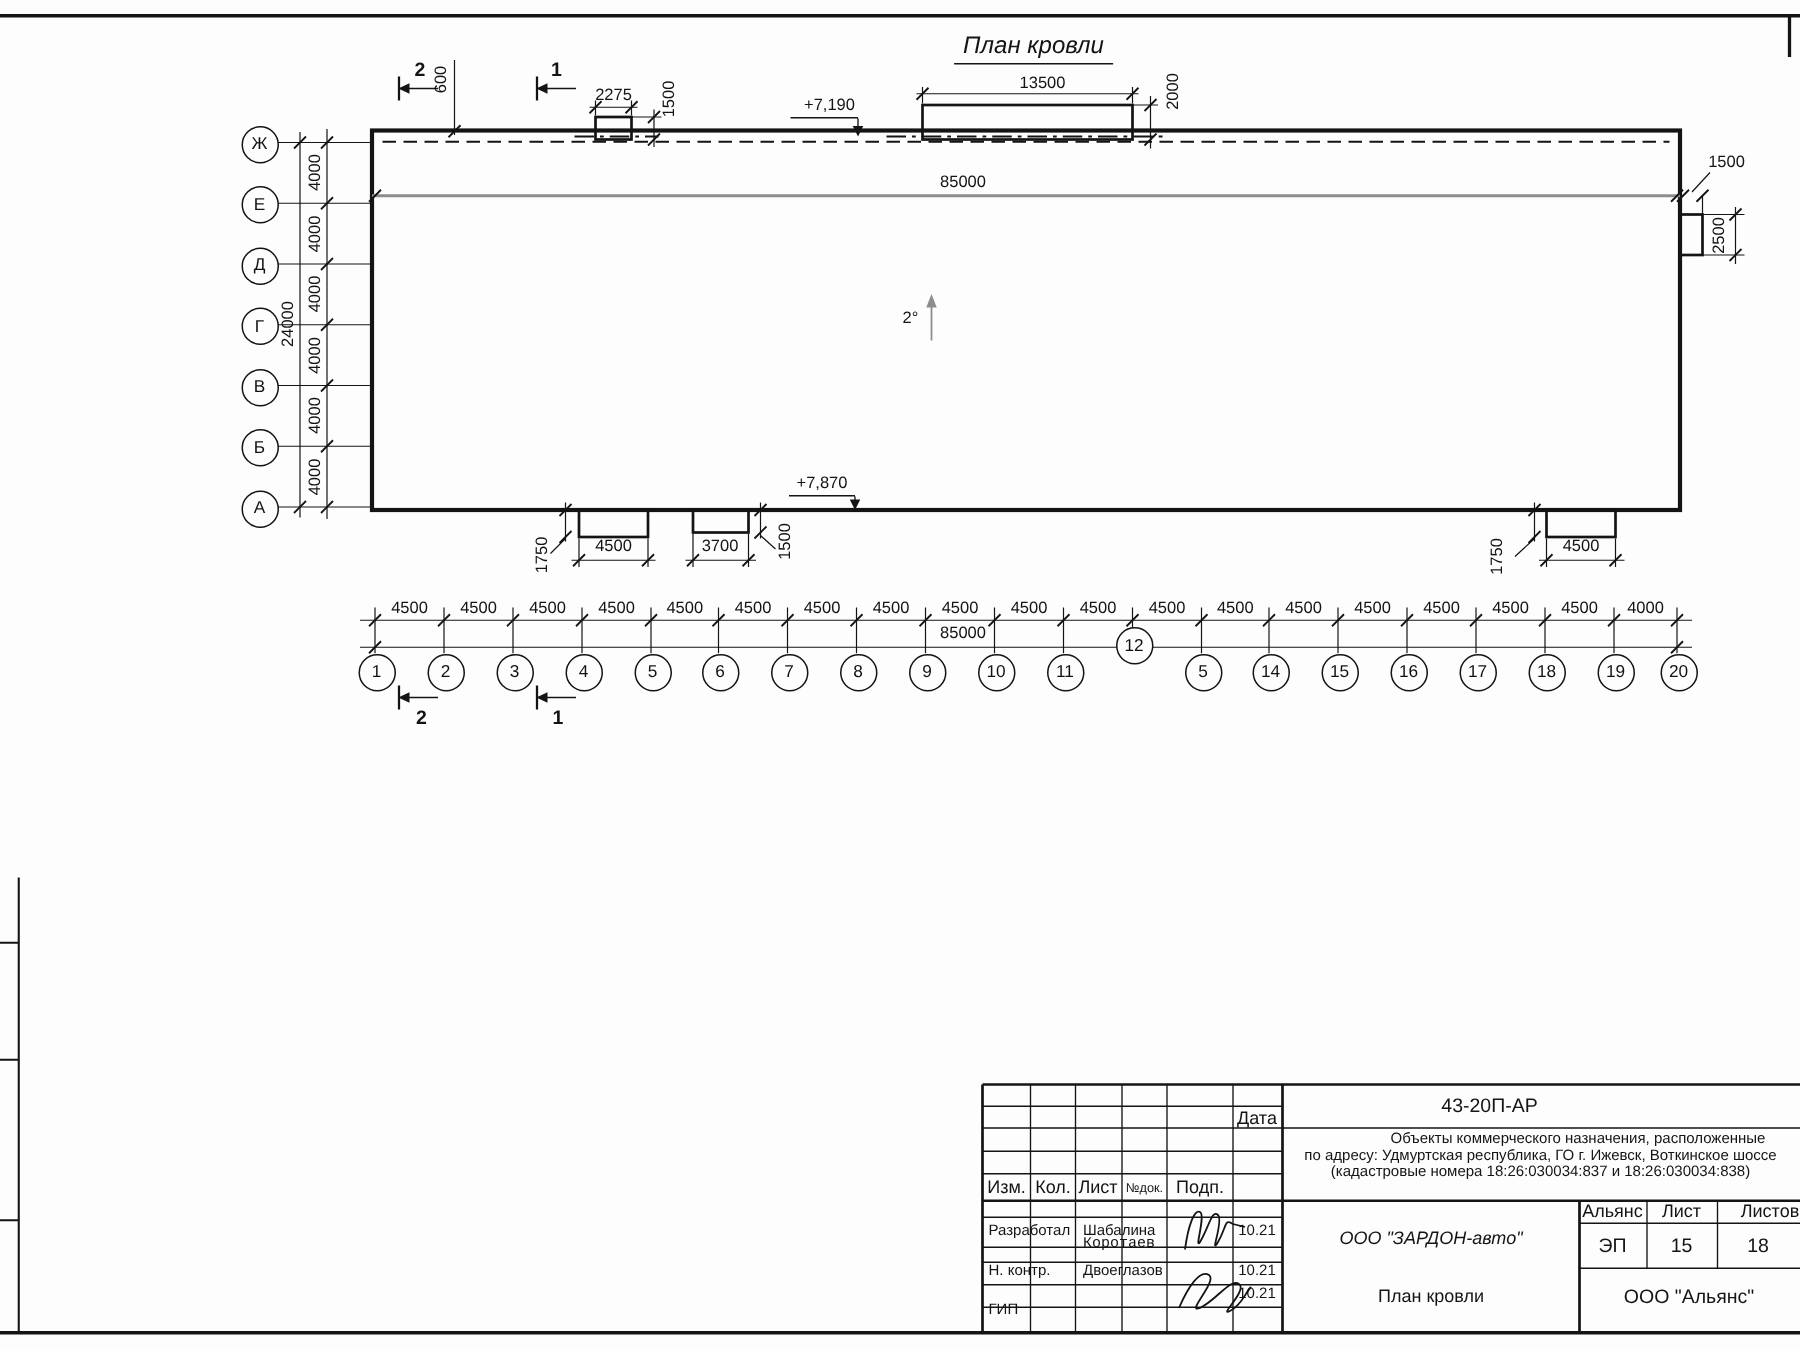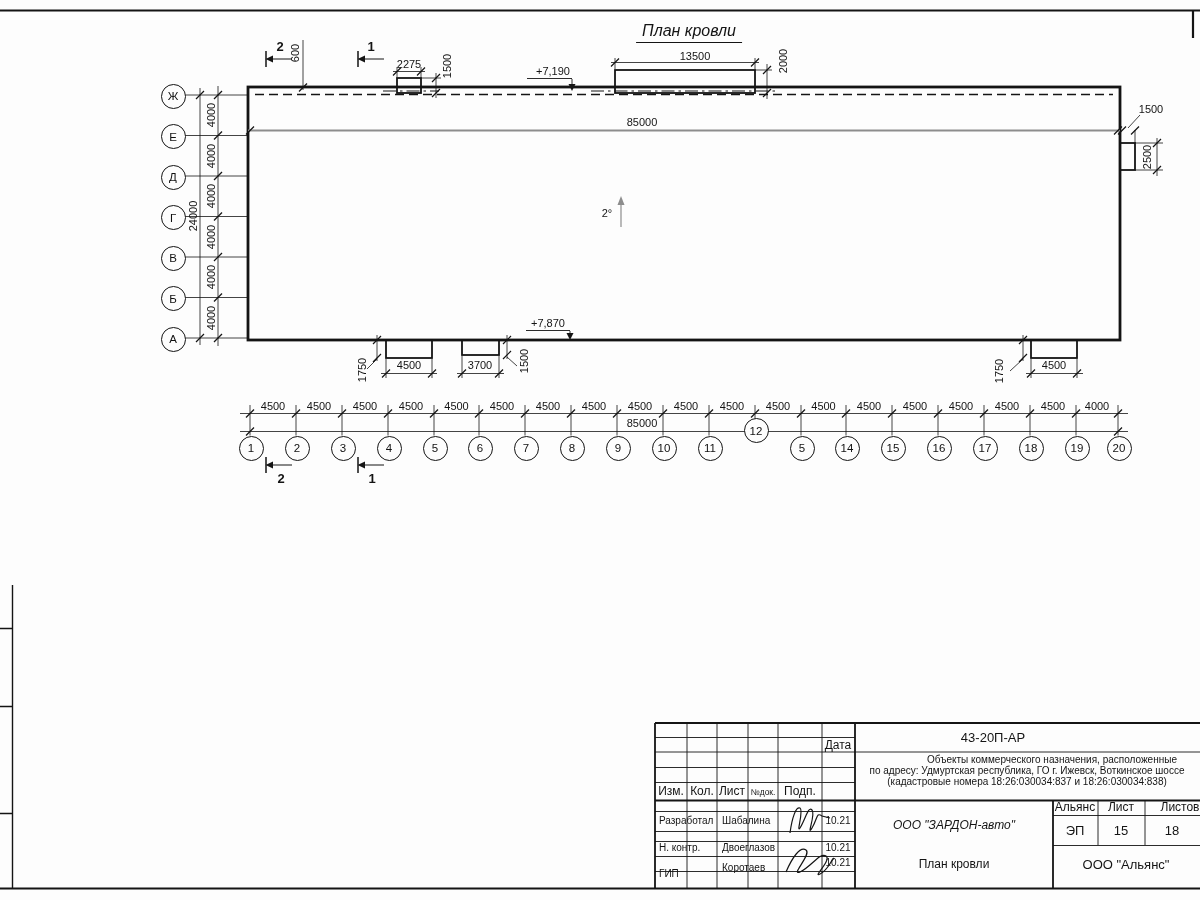--- a/index.html
+++ b/index.html
@@ -237,21 +237,21 @@
 
 <div class="lbl tb-sm left-align" style="left:659px;top:821px;">Разработал</div>
 <div class="lbl tb-sm left-align" style="left:722px;top:821px;">Шабалина</div>
 <div class="lbl tb-sm" style="left:838px;top:821px;">10.21</div>
 
 <div class="lbl tb-sm left-align" style="left:659px;top:848px;">Н. контр.</div>
 <div class="lbl tb-sm left-align" style="left:722px;top:848px;">Двоеглазов</div>
 <div class="lbl tb-sm" style="left:838px;top:848px;">10.21</div>
 
 <div class="lbl tb-sm left-align" style="left:659px;top:874px;">ГИП</div>
-<div class="lbl tb-sm left-align" style="left:722px;top:868px;">Коротаев</div>
+<div class="lbl tb-sm left-align" style="left:722px;top:830px;font-family:Liberation Mono, monospace;">Коротаев</div>
 <div class="lbl tb-sm" style="left:838px;top:863px;">10.21</div>
 
 <div class="lbl tb-md ital" style="left:954px;top:825px;">ООО "ЗАРДОН-авто"</div>
 <div class="lbl tb-md" style="left:954px;top:864px;">План кровли</div>
 <div class="lbl tb-lg" style="left:1126px;top:864px;">ООО "Альянс"</div>
 
 <div class="lbl tb-md" style="left:1075px;top:807px;">Альянс</div>
 <div class="lbl tb-md" style="left:1121px;top:807px;">Лист</div>
 <div class="lbl tb-md" style="left:1180px;top:807px;">Листов</div>
 <div class="lbl tb-lg" style="left:1075px;top:830px;">ЭП</div>

